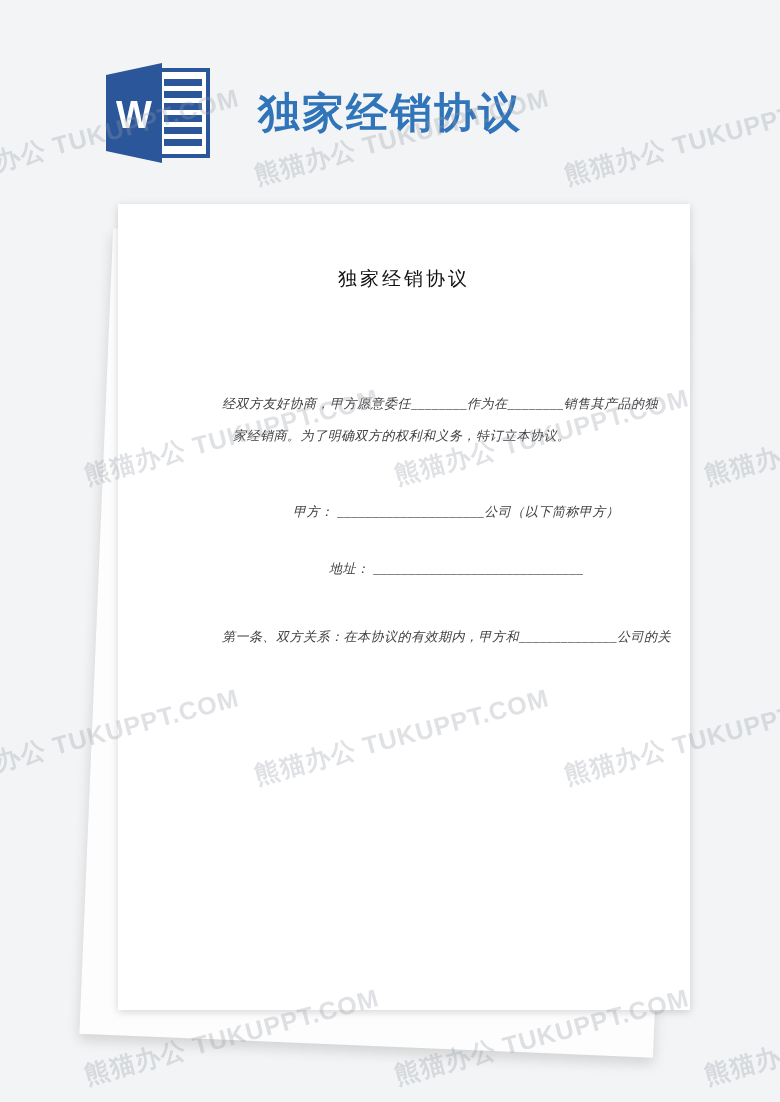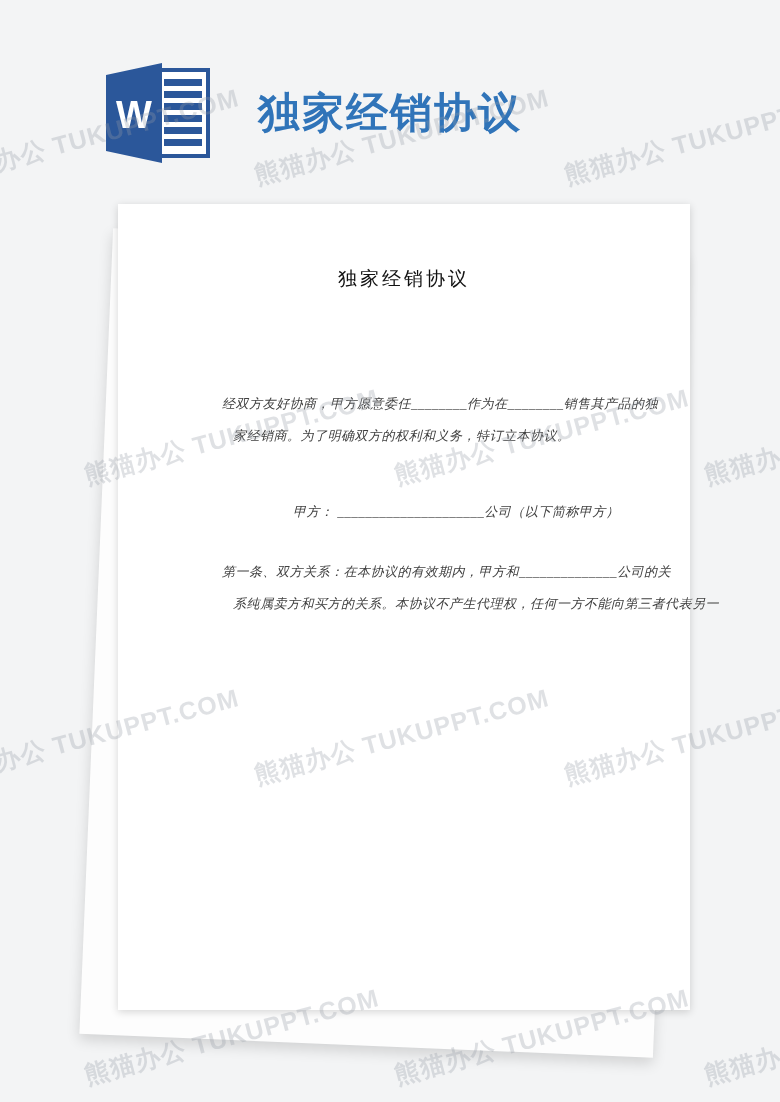--- a/index.html
+++ b/index.html
@@ -51,21 +51,21 @@
     line-height:32px;white-space:nowrap;
     padding-left:115px;padding-right:40px;letter-spacing:0.5px;
   }
   .text-line.indent{padding-left:104px;}
   .fields-block{margin-top:44px;text-align:center;}
   .field-line{
     line-height:32px;margin-top:25px;white-space:nowrap;
     padding-left:104px;letter-spacing:0.5px;
   }
   .field-line:first-child{margin-top:0;}
-  .clause-block{margin-top:28px;}
+  .clause-block{margin-top:36px;}
 
   
   .watermark-layer{position:absolute;inset:0;z-index:6;pointer-events:none;}
   .wm{
     position:absolute;white-space:nowrap;
     font-family:"Liberation Sans","DejaVu Sans",sans-serif;
     font-weight:bold;font-size:25px;letter-spacing:1px;
     color:rgba(150,155,165,0.30);
     transform:rotate(-15deg);
   }
@@ -101,24 +101,24 @@
 
     <div class="front-page">
       <h2 class="doc-title">独家经销协议</h2>
       <div class="doc-body">
         <div class="intro-block" id="intro-block">
             <div class="text-line indent">经双方友好协商，甲方愿意委任________作为在________销售其产品的独</div>
             <div class="text-line">家经销商。为了明确双方的权利和义务，特订立本协议。</div>
           </div>
         <div class="fields-block" id="fields-block">
             <div class="field-line">甲方： _____________________公司（以下简称甲方）</div>
+            <div class="field-line">地址： ______________________________</div>
           </div>
         <div class="clause-block" id="clause-block">
             <div class="text-line indent">第一条、双方关系：在本协议的有效期内，甲方和______________公司的关</div>
-            <div class="text-line">系纯属卖方和买方的关系。本协议不产生代理权，任何一方不能向第三者代表另一</div>
           </div>
       </div>
     </div>
   </div>
 
   <div class="watermark-layer" id="watermark-layer">
       <span class="wm" style="left: -60px; top: 120px;">熊猫办公 TUKUPPT.COM</span>
       <span class="wm" style="left: 250px; top: 120px;">熊猫办公 TUKUPPT.COM</span>
       <span class="wm" style="left: 560px; top: 120px;">熊猫办公 TUKUPPT.COM</span>
       <span class="wm" style="left: 80px; top: 420px;">熊猫办公 TUKUPPT.COM</span>

